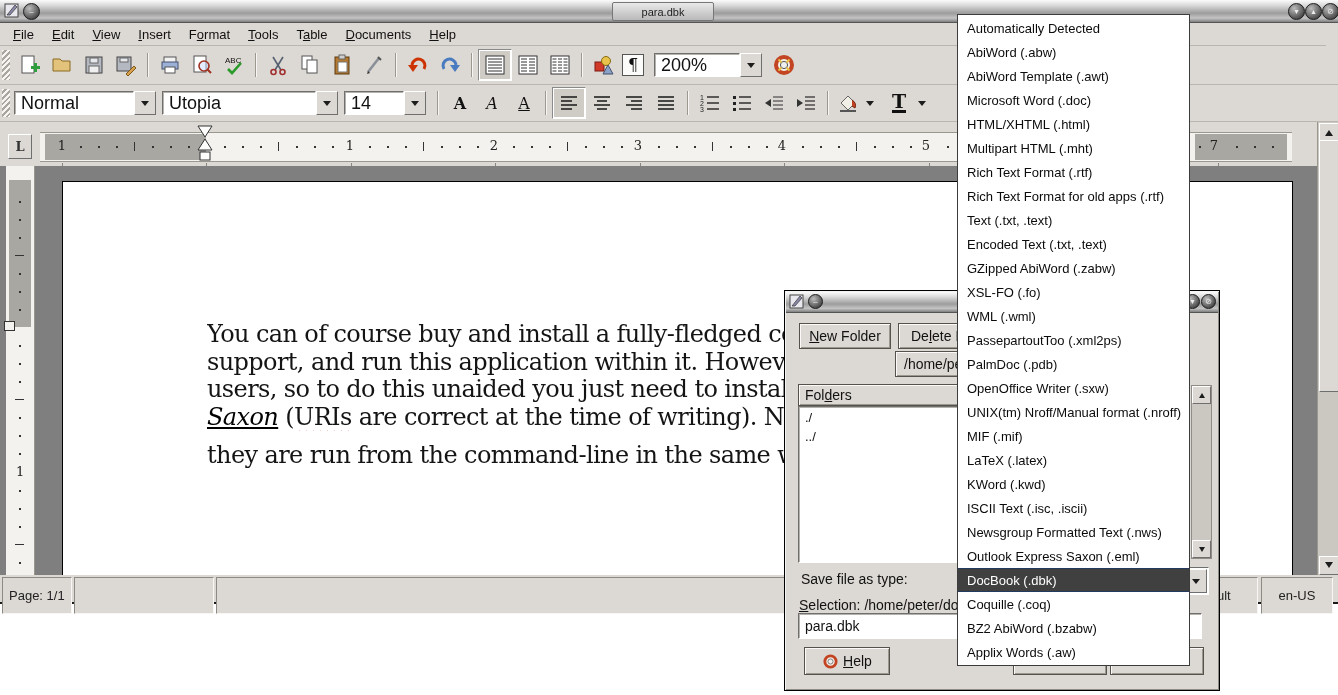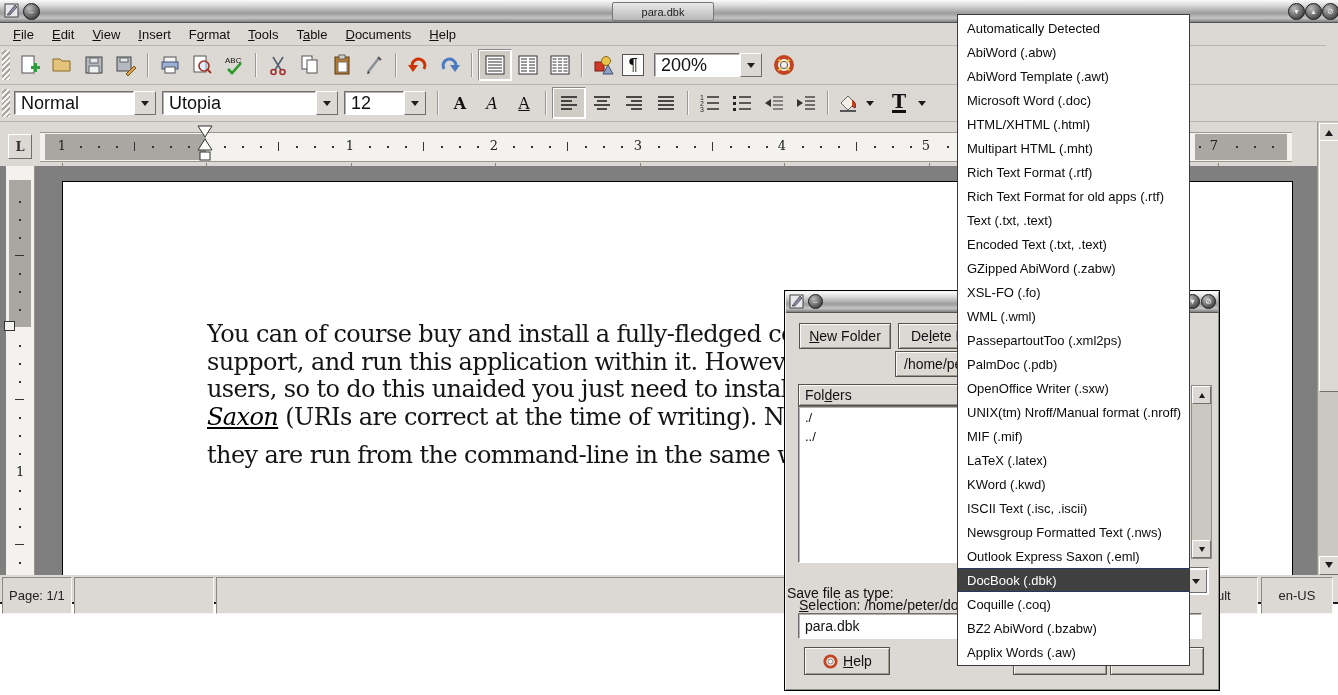--- a/index.html
+++ b/index.html
@@ -318,21 +318,21 @@
             <div class="arr-down"></div>
           </div>
     </div>
     <div class="combo">
       <div class="field" style="width:140px;">Utopia</div>
       <div class="arrow-btn">
             <div class="arr-down"></div>
           </div>
     </div>
     <div class="combo">
-      <div class="field" style="width:46px;">12</div>
+      <div class="field" style="width:46px;">14</div>
       <div class="arrow-btn">
             <div class="arr-down"></div>
           </div>
     </div>
     <div class="sep"></div>
     <div class="tbtn">
           <span class="txt-ico" style="font-weight:bold;">A</span>
         </div>
     <div class="tbtn">
           <span class="txt-ico" style="font-style:italic;">A</span>
@@ -625,21 +625,21 @@
 
   <div style="position:absolute;left:406px;top:94px;width:19px;height:172px;background:#cbc8c2;border:1px solid #8f8c86;">
     <div class="mini-sb-btn" style="left:0px;top:0px;">
           <div class="tri-up" style="border-width:3px;border-bottom-width:5px;"></div>
         </div>
     <div class="mini-sb-btn" style="left:0px;top:154px;">
           <div class="tri-down" style="border-width:3px;border-top-width:5px;"></div>
         </div>
   </div>
 
-  <div class="dlabel" style="left:2px;top:280px;margin-top:14px;">Save file as type:</div>
+  <div class="dlabel" style="left:16px;top:280px;">Save file as type:</div>
 
   <div style="position:absolute;left:216px;top:276px;width:206px;height:26px;background:#fff;border:1px solid;border-color:#6f6f6f #fff #fff #6f6f6f;">
     <div class="mini-sb-btn" style="left:182px;top:1px;width:21px;height:22px;">
           <div class="arr-down"></div>
         </div>
   </div>
 
   <div class="dlabel" style="left:14px;top:306px;"><u>S</u>election: /home/peter/doc/</div>
   <div id="filename-entry">para.dbk</div>
 

